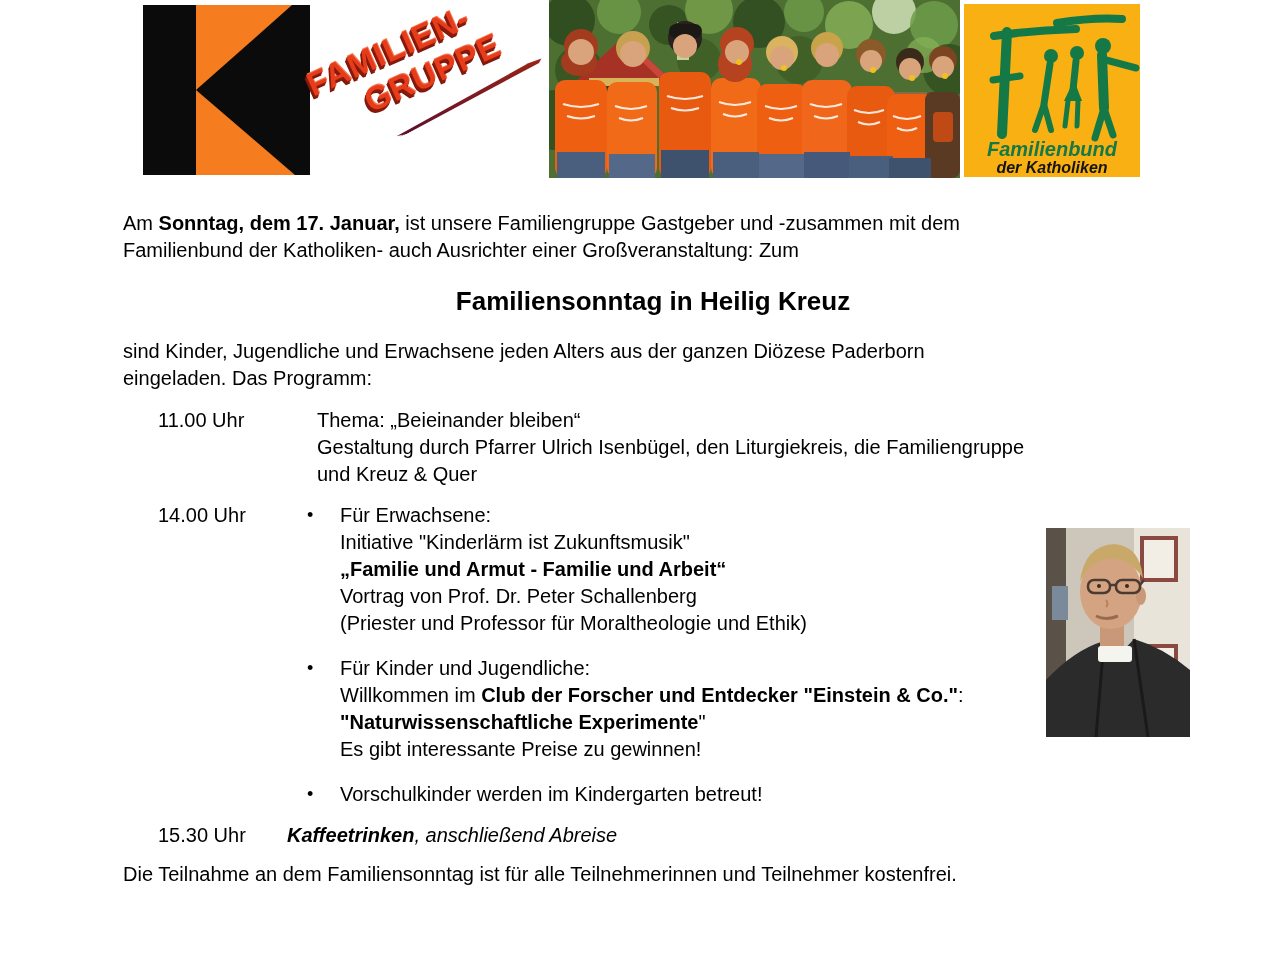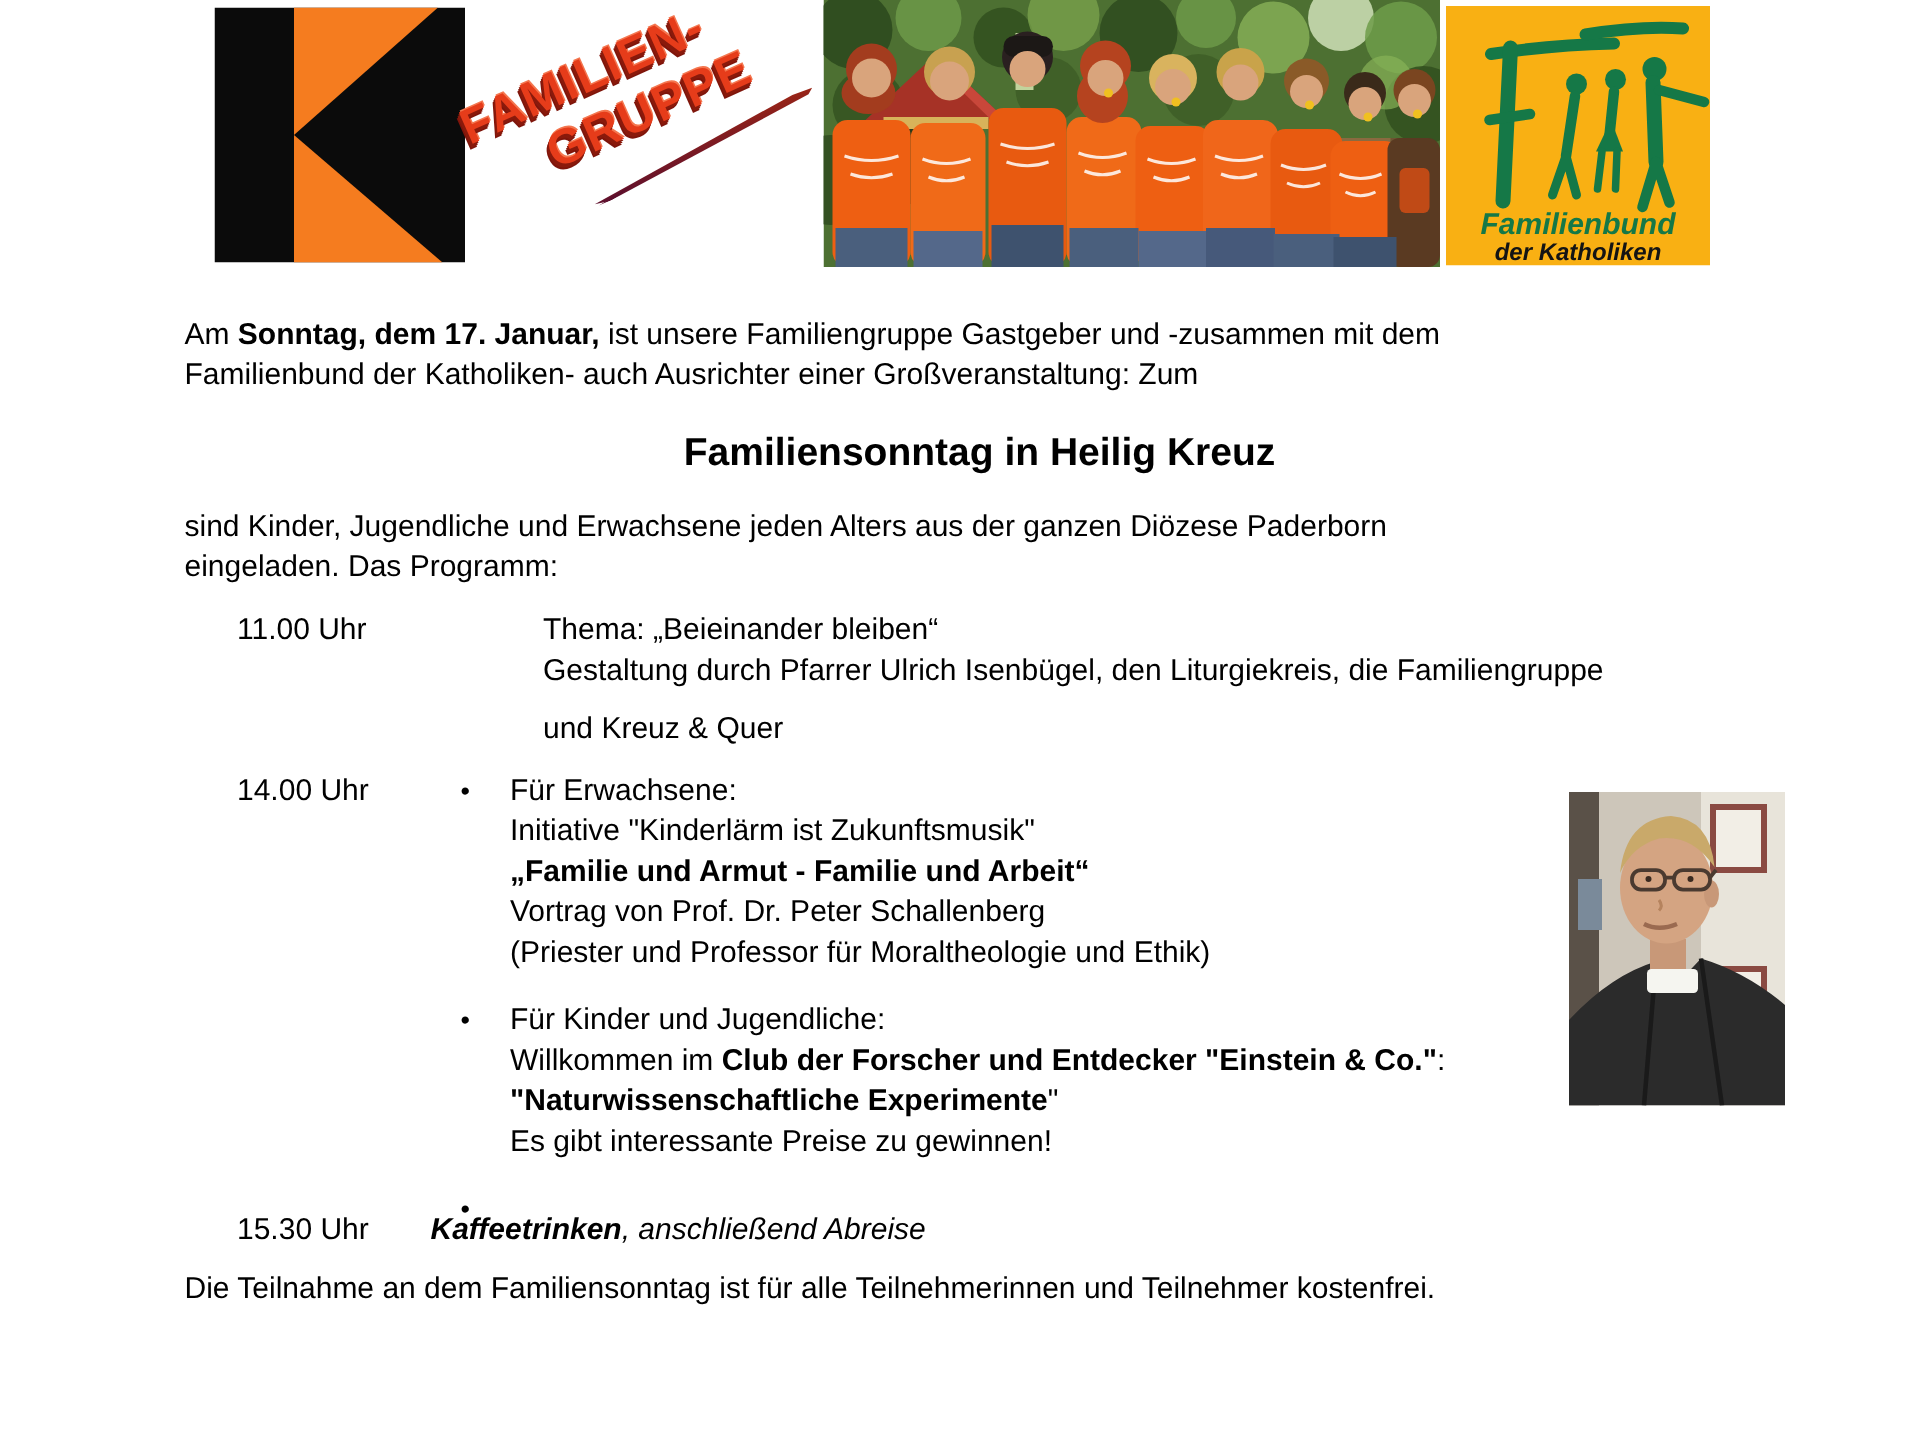--- a/index.html
+++ b/index.html
@@ -21,21 +21,21 @@
   .fg-slash{margin:10px 0 0 60px;display:block;}
   #group-photo{left:549px;top:0;width:411px;height:178px;}
   #fb-logo{left:964px;top:4px;width:176px;height:173px;}
   #priest-photo{left:1046px;top:528px;width:144px;height:209px;}
   
   .content{position:absolute;left:123px;top:210px;width:1060px;font-size:20px;line-height:27px;}
   .tline{white-space:nowrap;line-height:27px;}
   .doc-title{font-weight:bold;font-size:26px;text-align:center;margin:24px 0 23px;white-space:nowrap;}
   .schedule{margin-top:15px;}
   .srow{display:flex;margin-top:14px;}
-  .srow:first-child{margin-top:0;gap:45px;}
+  .srow:first-child{margin-top:0;}
   .stime{flex:none;width:164px;padding-left:35px;box-sizing:border-box;}
   .scontent{flex:1;}
   .sline{position:relative;line-height:27px;white-space:nowrap;}
   .sline.gap{margin-top:18px;}
   .sline .bullet{position:absolute;left:20px;top:0;font-size:18px;}
   .footer-para{margin-top:12px;}
   b{font-weight:bold;}
 </style>
 </head>
 <body>
@@ -226,36 +226,36 @@
   <div class="para">
       <div class="tline"><span>sind Kinder, Jugendliche und Erwachsene jeden Alters aus der ganzen Diözese Paderborn</span></div>
       <div class="tline"><span>eingeladen. Das Programm:</span></div>
     </div>
   <div class="schedule" id="schedule">
       <div class="srow">
         <div class="stime">11.00 Uhr</div>
         <div class="scontent">
           <div class="sline" style="padding-left: 30px;"><span>Thema: „Beieinander bleiben“</span></div>
           <div class="sline" style="padding-left: 30px;"><span>Gestaltung durch Pfarrer Ulrich Isenbügel, den Liturgiekreis, die Familiengruppe</span></div>
-          <div class="sline" style="padding-left: 30px; margin-top: 12px;"><span>und Kreuz &amp; Quer</span></div>
+          <div class="sline" style="padding-left: 30px;"><span>und Kreuz &amp; Quer</span></div>
         </div>
       </div>
       <div class="srow">
         <div class="stime">14.00 Uhr</div>
         <div class="scontent">
           <div class="sline" style="padding-left: 53px;"><span class="bullet">•</span><span>Für Erwachsene:</span></div>
           <div class="sline" style="padding-left: 53px;"><span>Initiative "Kinderlärm ist Zukunftsmusik"</span></div>
           <div class="sline" style="padding-left: 53px;"><b>„Familie und Armut - Familie und Arbeit“</b></div>
           <div class="sline" style="padding-left: 53px;"><span>Vortrag von Prof. Dr. Peter Schallenberg</span></div>
           <div class="sline" style="padding-left: 53px;"><span>(Priester und Professor für Moraltheologie und Ethik)</span></div>
           <div class="sline gap" style="padding-left: 53px;"><span class="bullet">•</span><span>Für Kinder und Jugendliche:</span></div>
           <div class="sline" style="padding-left: 53px;"><span>Willkommen im </span><b>Club der Forscher und Entdecker "Einstein &amp; Co."</b><span>:</span></div>
           <div class="sline" style="padding-left: 53px;"><b>"Naturwissenschaftliche Experimente</b><span>"</span></div>
           <div class="sline" style="padding-left: 53px;"><span>Es gibt interessante Preise zu gewinnen!</span></div>
-          <div class="sline gap" style="padding-left: 53px;"><span class="bullet">•</span></div>
+          <div class="sline gap" style="padding-left: 53px;"><span class="bullet">•</span><span>Vorschulkinder werden im Kindergarten betreut!</span></div>
         </div>
       </div>
       <div class="srow">
         <div class="stime">15.30 Uhr</div>
         <div class="scontent">
           <div class="sline" style="padding-left: 0px; font-style: italic;"><b>Kaffeetrinken</b><span>, anschließend Abreise</span></div>
         </div>
       </div>
     </div>
   <div class="para footer-para">

